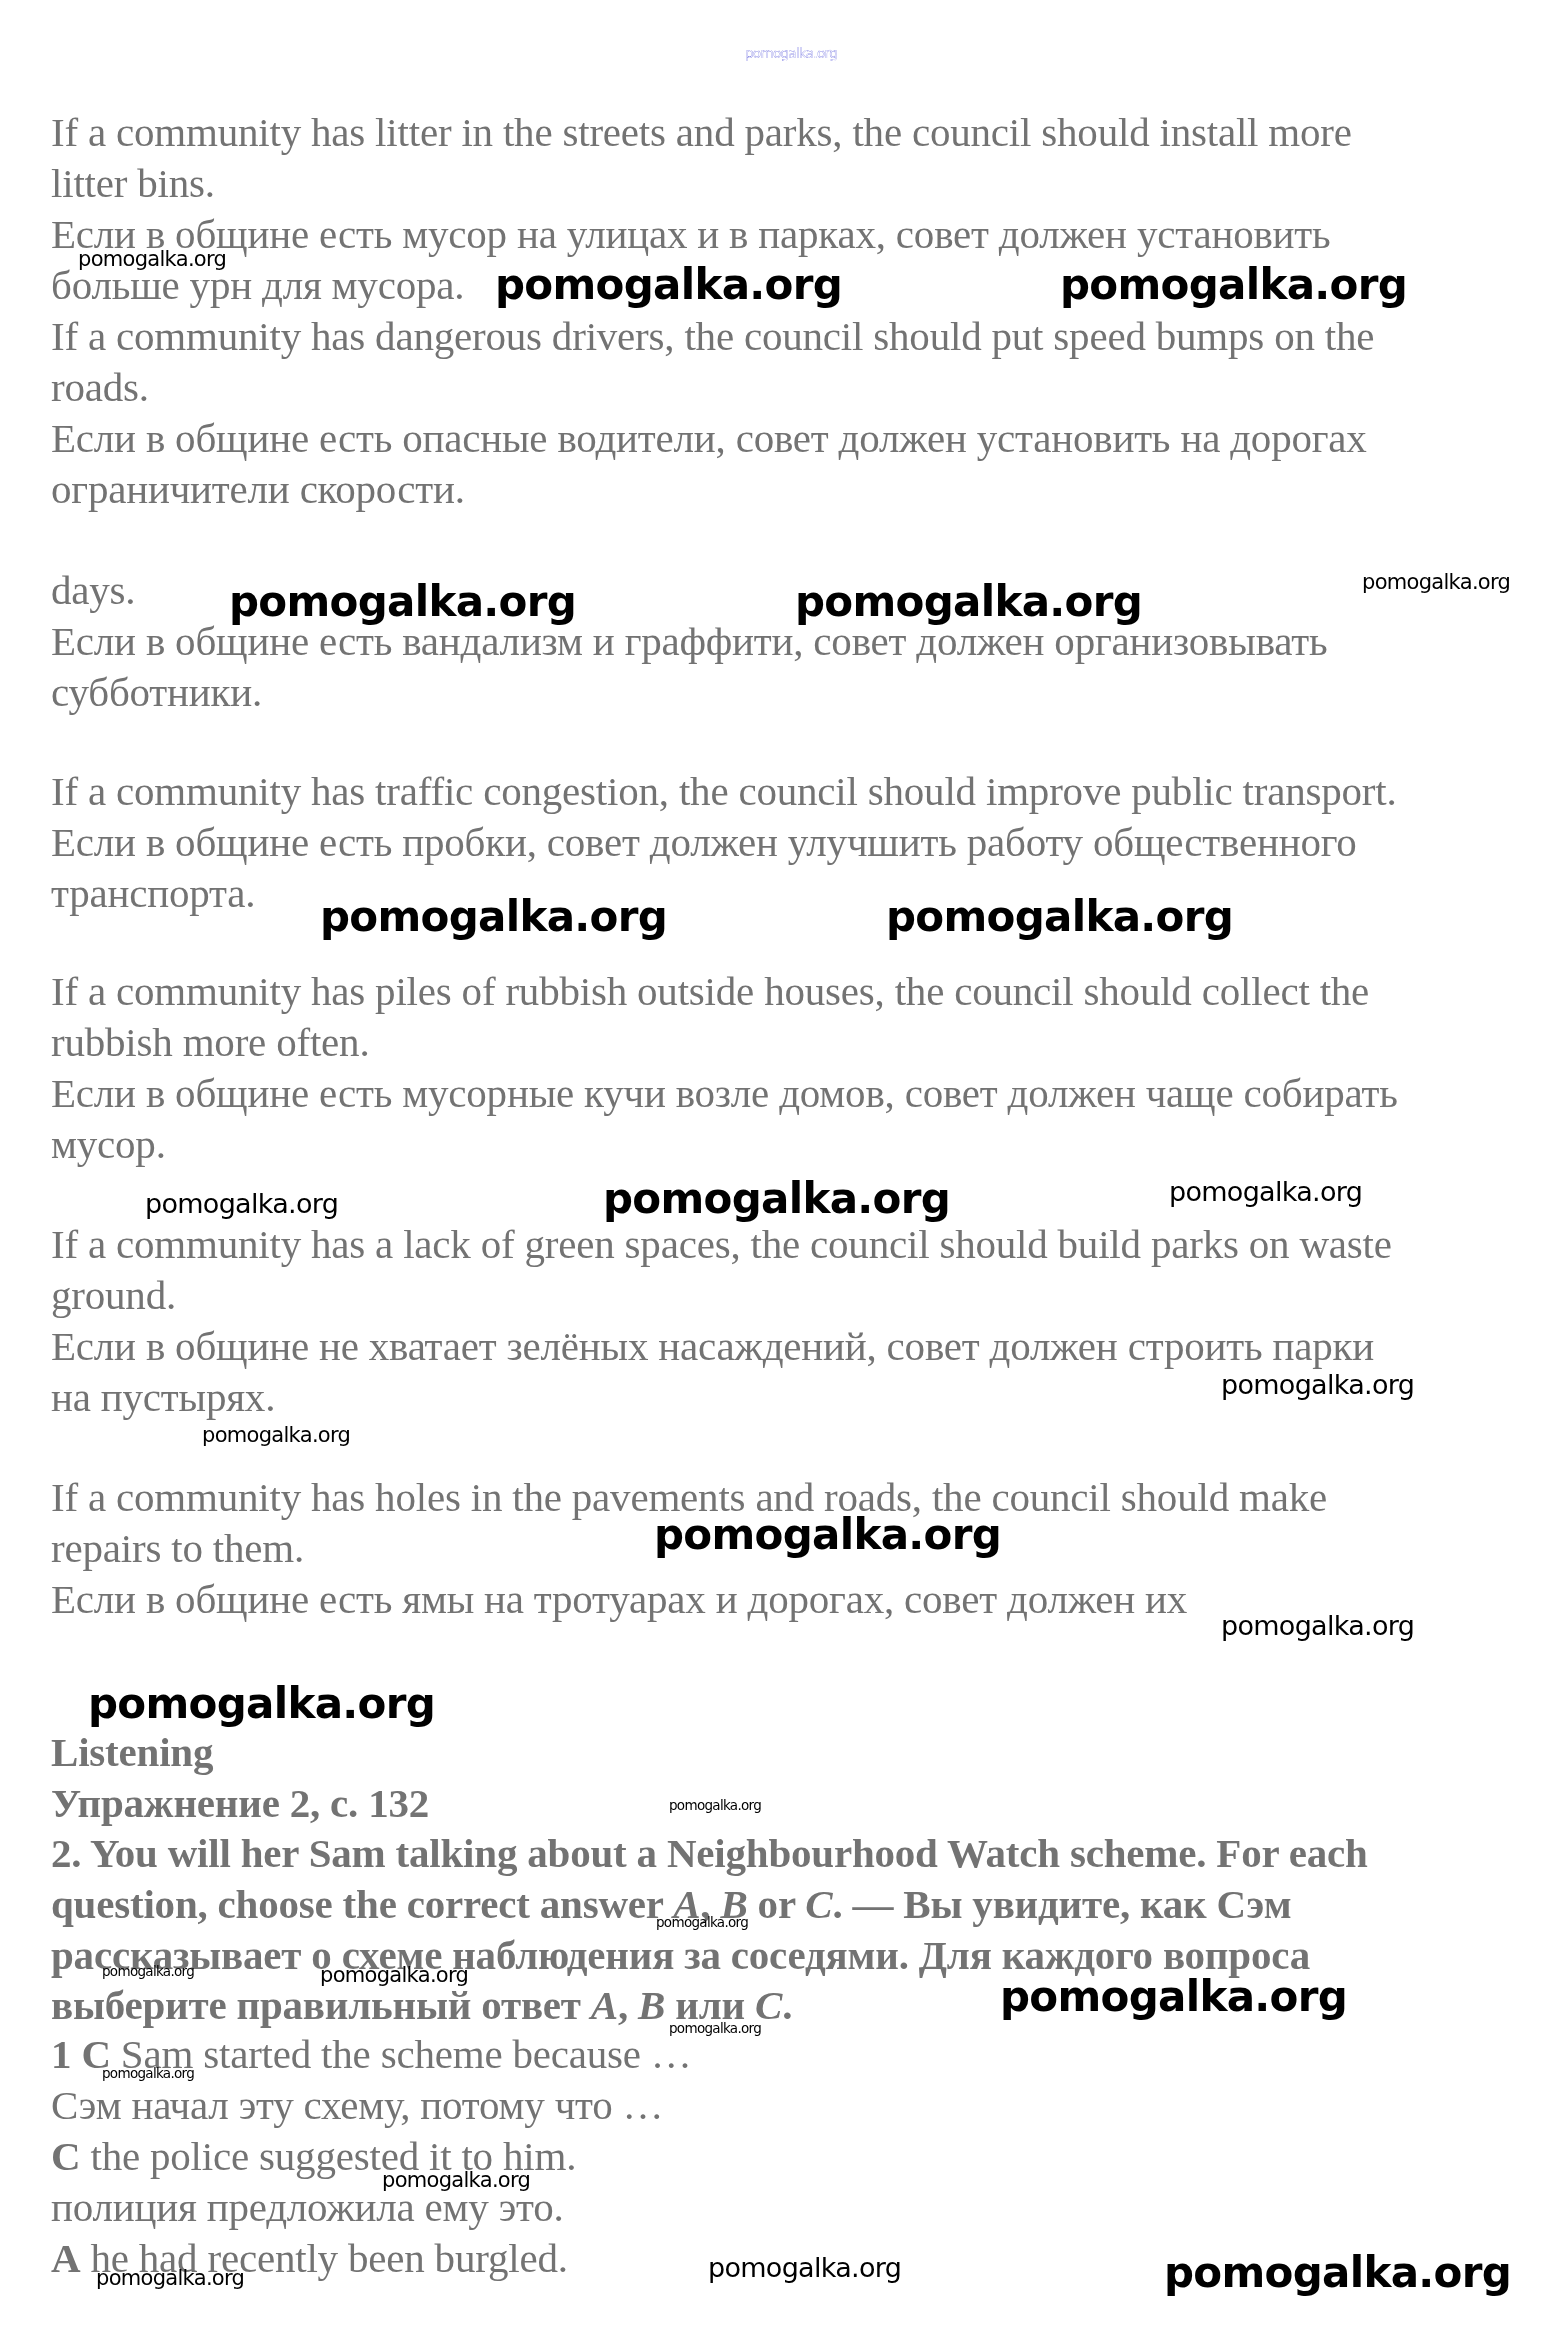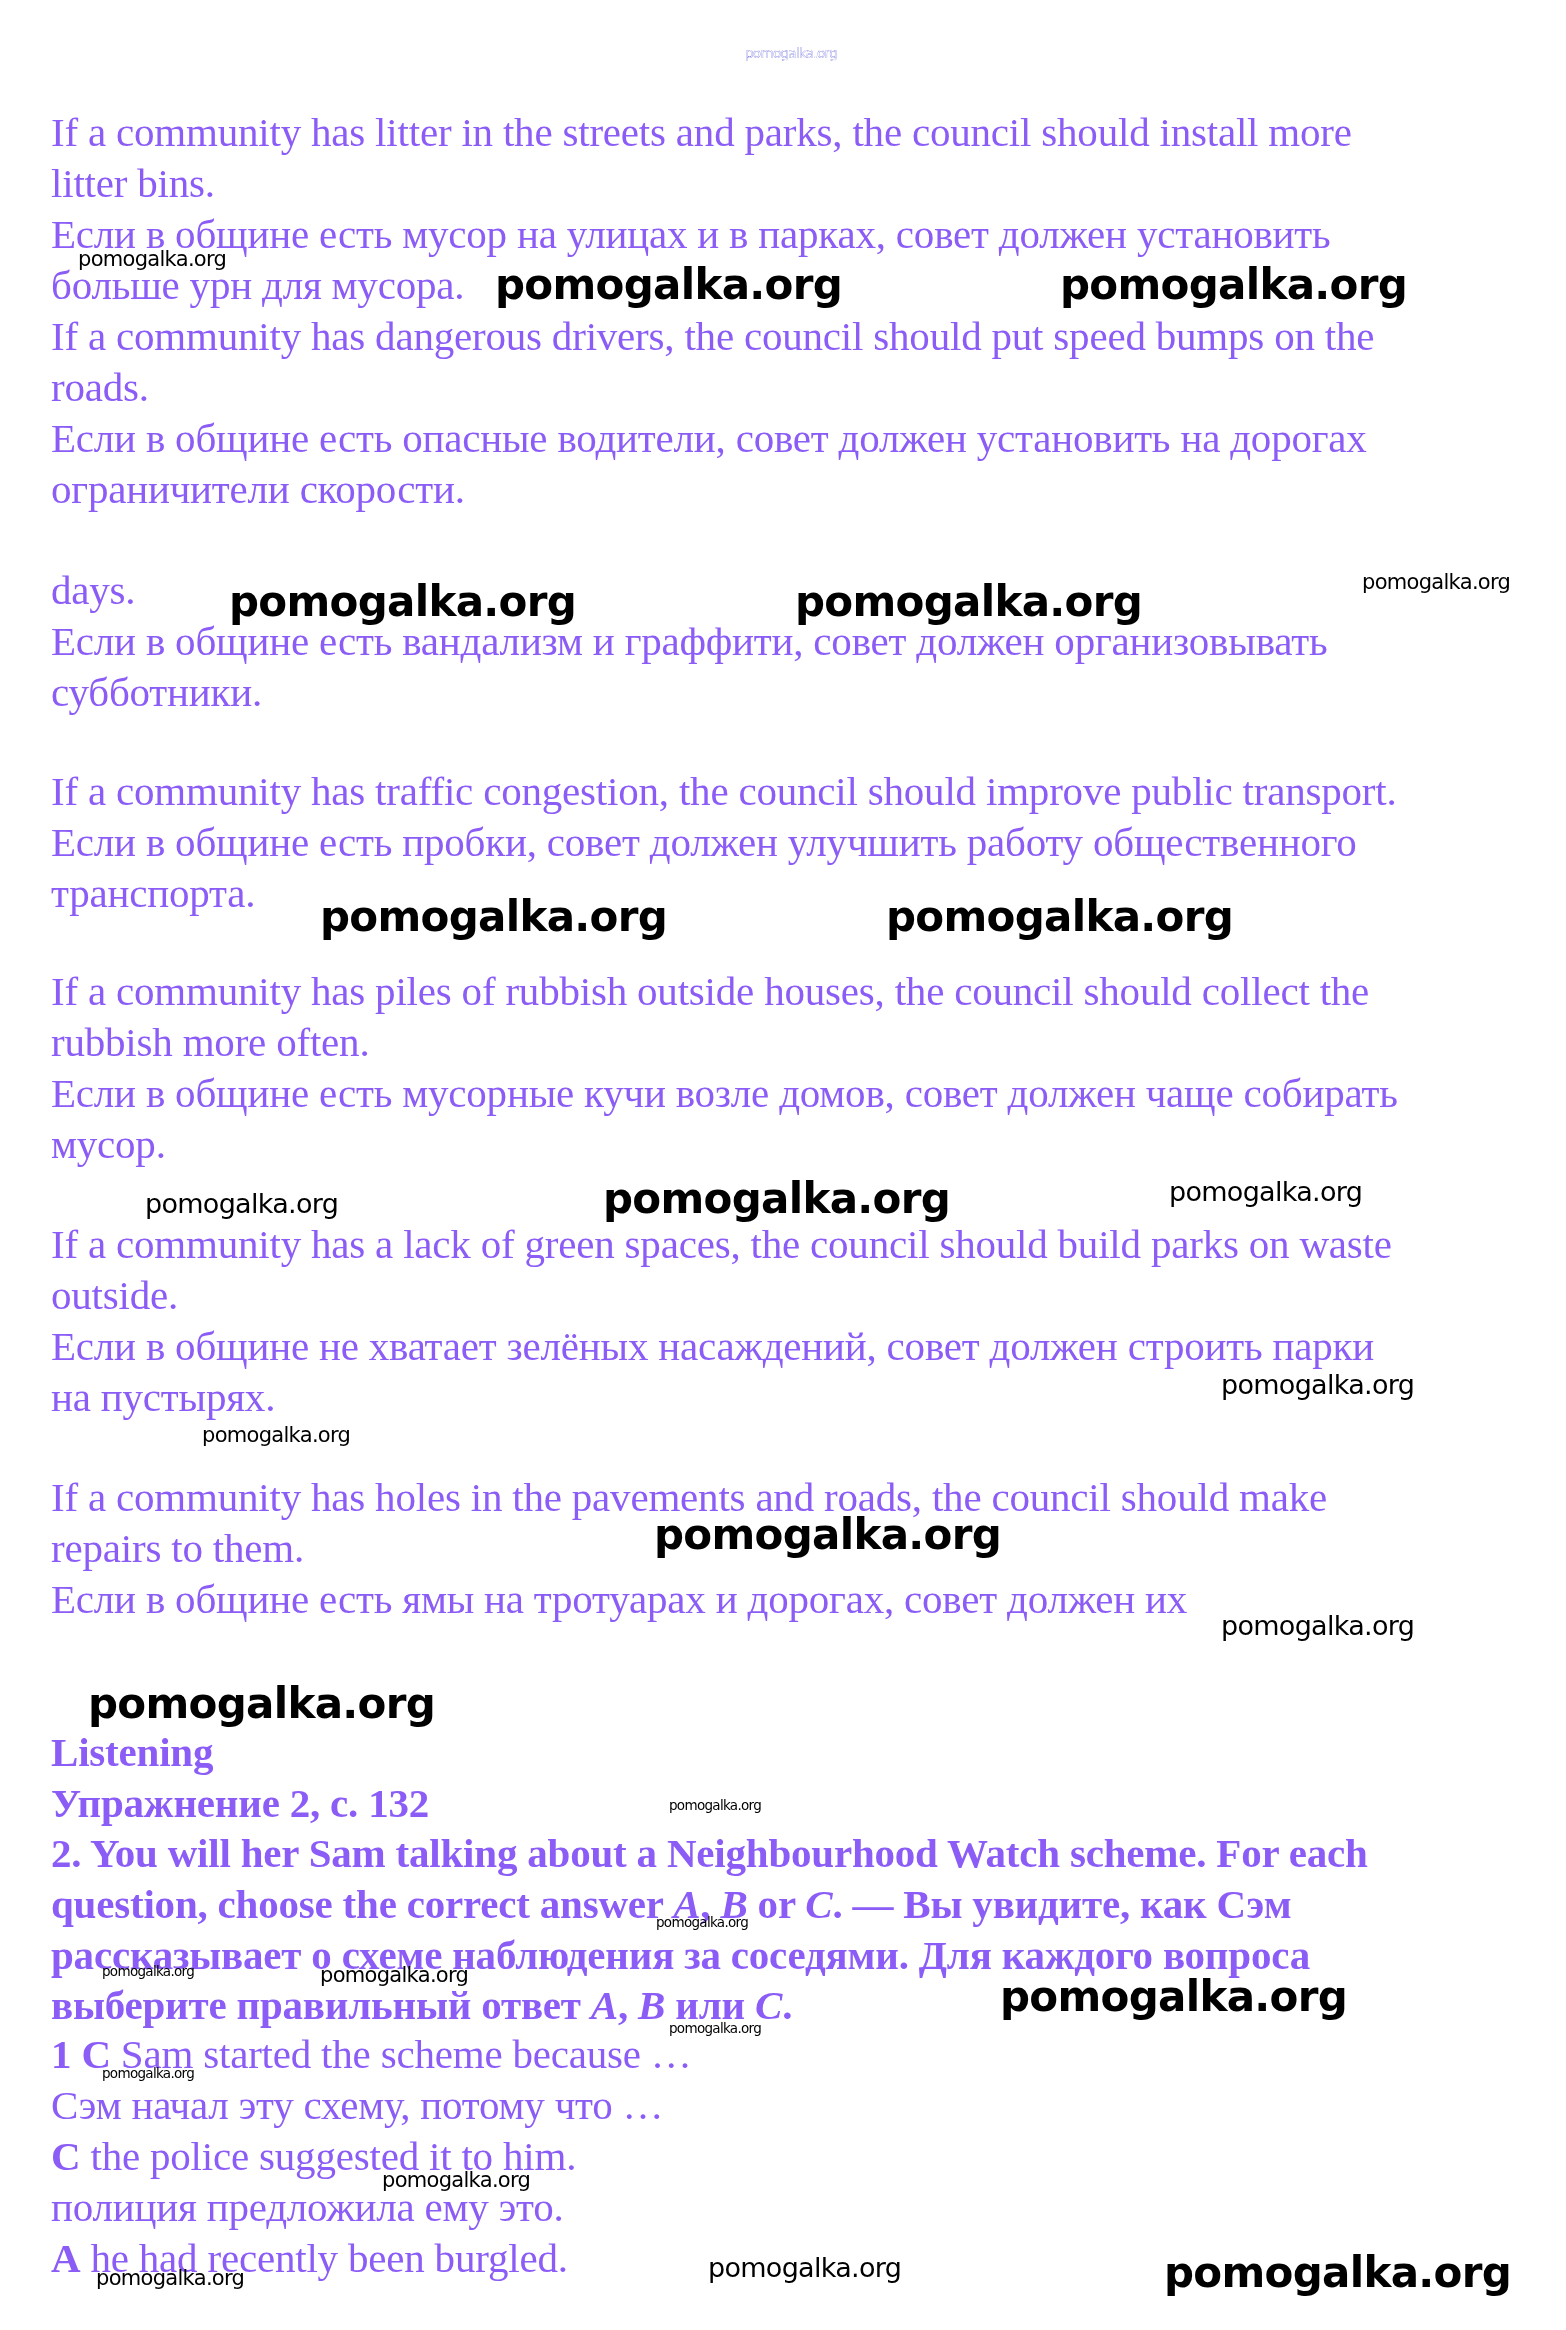--- a/index.html
+++ b/index.html
@@ -2,21 +2,21 @@
 <html style="font-size:12px"><head>
 <meta charset="utf-8">
 <style>
   html, body { margin: 0; padding: 0; background: #ffffff; }
   body { width: 1567px; height: 2330px; position: relative; overflow: hidden; }
   .page { position: absolute; left: 0; top: 0; width: 1567px; height: 2330px; background: #fff; margin-top: 43px; }
   .line {
     position: absolute; left: 51px;
     font-family: "Liberation Serif", "DejaVu Serif", serif;
     font-size: 41px; line-height: 51px; height: 51px;
-    color: #8b5cf6; white-space: nowrap; letter-spacing: -0.2px;
+    color: #737373; white-space: nowrap; letter-spacing: -0.2px;
   }
   .bold { font-weight: bold; }
   .it { font-style: italic; }
   .wm {
     position: absolute; font-family: "DejaVu Sans", "Liberation Sans", sans-serif;
     color: #000; white-space: nowrap; letter-spacing: -0.7px;
   }
   .wm-xl { font-size: 42px; font-weight: 600; }
   .wm-md { font-size: 27px; }
   .wm-sm { font-size: 21px; }
@@ -47,21 +47,21 @@
   <div class="line" style="top:723px">If a community has traffic congestion, the council should improve public transport.</div>
   <div class="line" style="top:774px">Если в общине есть пробки, совет должен улучшить работу общественного</div>
   <div class="line" style="top:825px">транспорта.</div>
 
   <div class="line" style="top:923px">If a community has piles of rubbish outside houses, the council should collect the</div>
   <div class="line" style="top:974px">rubbish more often.</div>
   <div class="line" style="top:1025px">Если в общине есть мусорные кучи возле домов, совет должен чаще собирать</div>
   <div class="line" style="top:1076px">мусор.</div>
 
   <div class="line" style="top:1176px">If a community has a lack of green spaces, the council should build parks on waste</div>
-  <div class="line" style="top:1227px">outside.</div>
+  <div class="line" style="top:1227px">ground.</div>
   <div class="line" style="top:1278px">Если в общине не хватает зелёных насаждений, совет должен строить парки</div>
   <div class="line" style="top:1329px">на пустырях.</div>
 
   <div class="line" style="top:1429px">If a community has holes in the pavements and roads, the council should make</div>
   <div class="line" style="top:1480px">repairs to them.</div>
   <div class="line" style="top:1531px">Если в общине есть ямы на тротуарах и дорогах, совет должен их</div>
 
   <div class="line bold" style="top:1684px">Listening</div>
   <div class="line bold" style="top:1735px">Упражнение 2, с. 132</div>
   <div class="line bold" style="top:1785px">2. You will her Sam talking about a Neighbourhood Watch scheme. For each</div>

